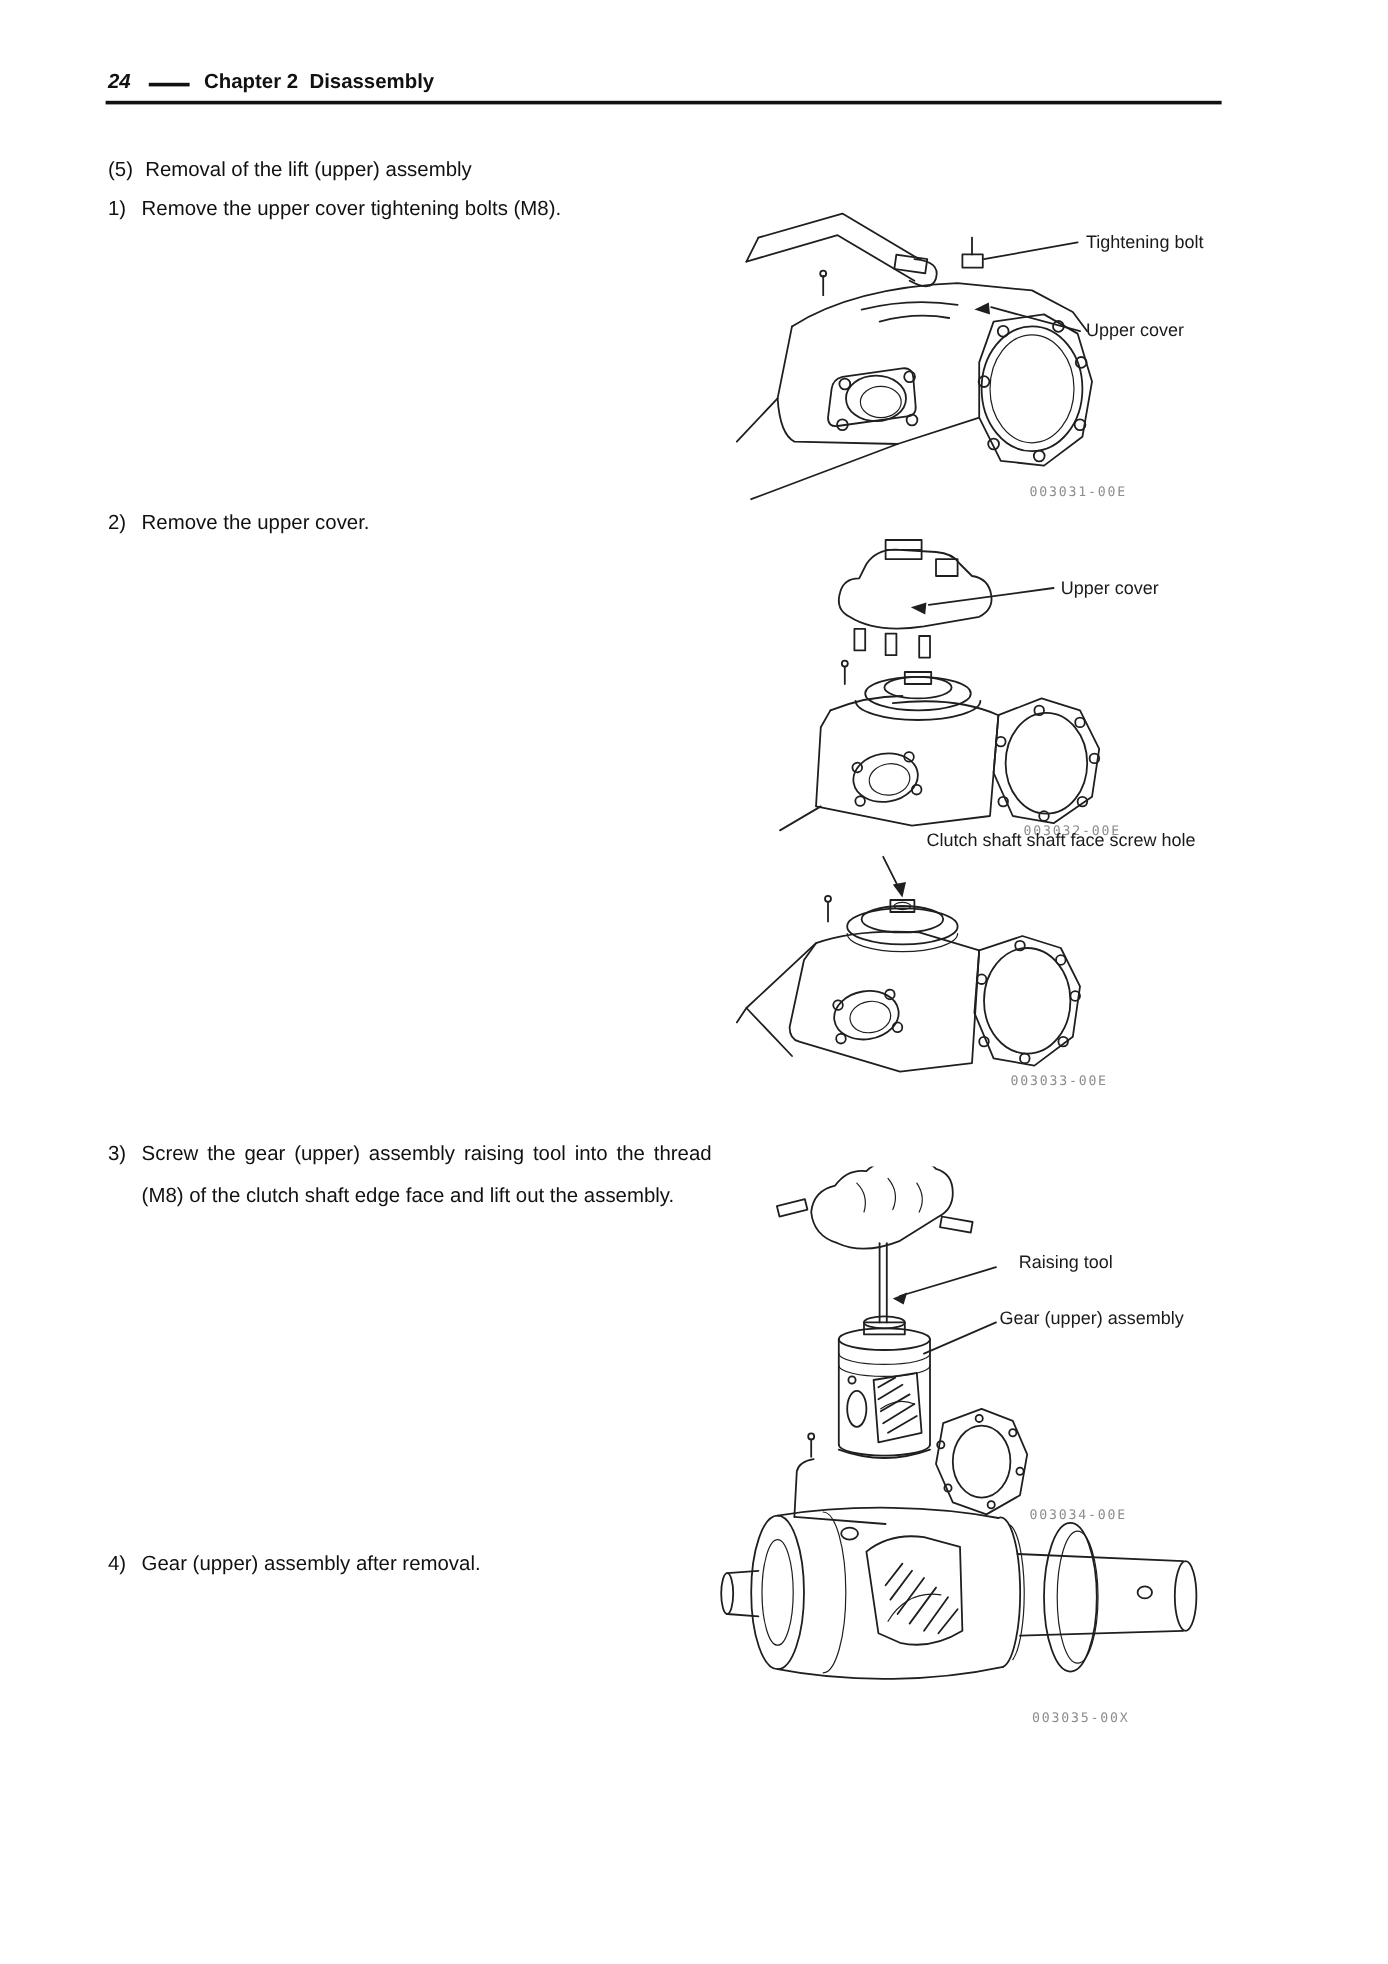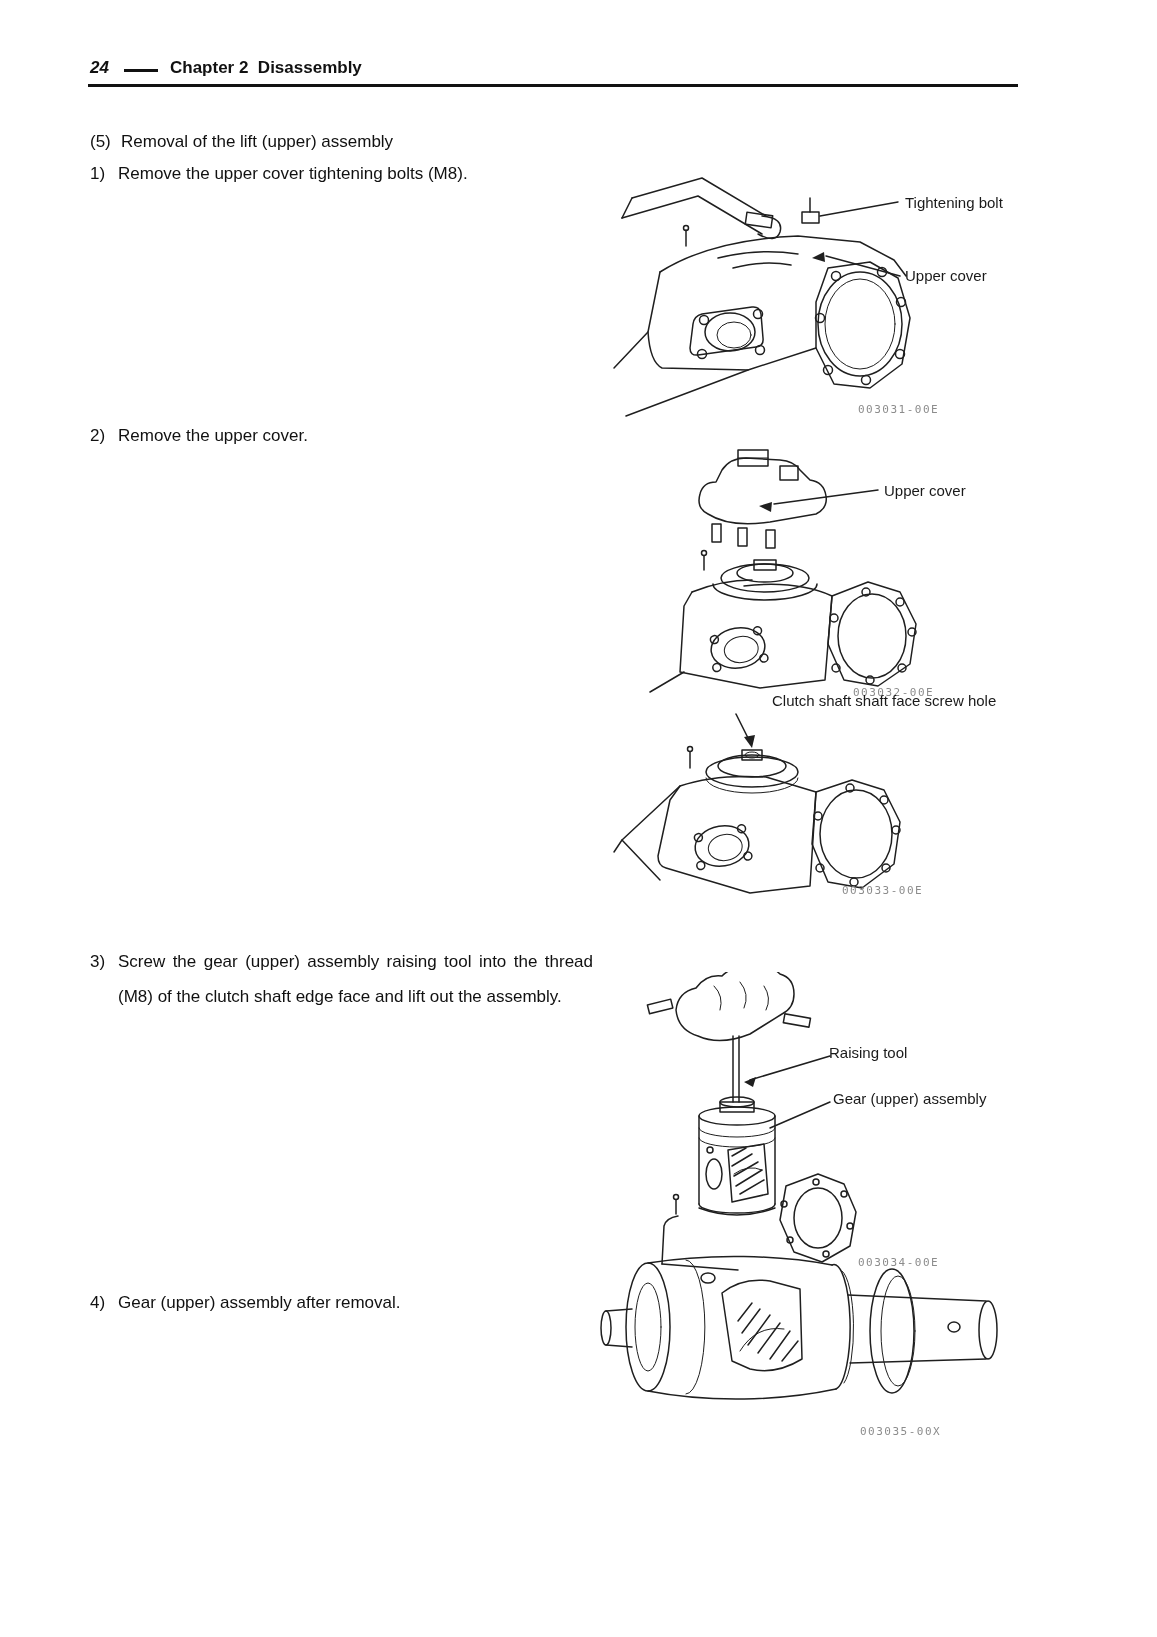--- a/index.html
+++ b/index.html
@@ -198,21 +198,21 @@
         <circle cx="100" cy="146" r="4"></circle>
           <circle cx="144" cy="144" r="4"></circle>
         <circle cx="146" cy="172" r="4"></circle>
           <circle cx="98" cy="174" r="4"></circle>
       </g>
 
       <path d="M80,98 L22,152 L60,192"></path>
       <path d="M22,152 L14,164"></path>
     </svg>
     <span class="fig-label" style="left:172px; top:4px;">Clutch shaft shaft face screw hole</span>
-    <span class="fig-code" style="left:242px; top:196px;">003033-00E</span>
+    <span class="fig-code" style="left:242px; top:206px;">003033-00E</span>
   </div>
 
   <div class="para step3">
     <span class="num">3)</span>
     <span class="txt">Screw the gear (upper) assembly raising tool into the thread (M8) of the clutch shaft edge face and lift out the assembly.</span>
   </div>
 
   <div class="fig fig4">
     <svg viewBox="0 0 420 300" width="420" height="300">
 
@@ -256,21 +256,21 @@
       <path d="M44,292 L120,298"></path>
       <path d="M168,214 L200,202 L226,212 L238,240 L232,274 L204,290 L176,280 L162,248 Z"></path>
       <ellipse cx="200" cy="246" rx="24" ry="30"></ellipse>
       <circle cx="198" cy="210" r="3"></circle>
         <circle cx="226" cy="222" r="3"></circle>
       <circle cx="232" cy="254" r="3"></circle>
         <circle cx="208" cy="282" r="3"></circle>
       <circle cx="172" cy="268" r="3"></circle>
         <circle cx="166" cy="232" r="3"></circle>
     </svg>
-    <span class="fig-label" style="left:211px; top:72px;">Raising tool</span>
+    <span class="fig-label" style="left:231px; top:72px;">Raising tool</span>
     <span class="fig-label" style="left:215px; top:118px;">Gear (upper) assembly</span>
     <span class="fig-code" style="left:240px; top:284px;">003034-00E</span>
   </div>
 
   <div class="para step4">
     <span class="num">4)</span>
     <span class="txt">Gear (upper) assembly after removal.</span>
   </div>
 
   <div class="fig fig5">

